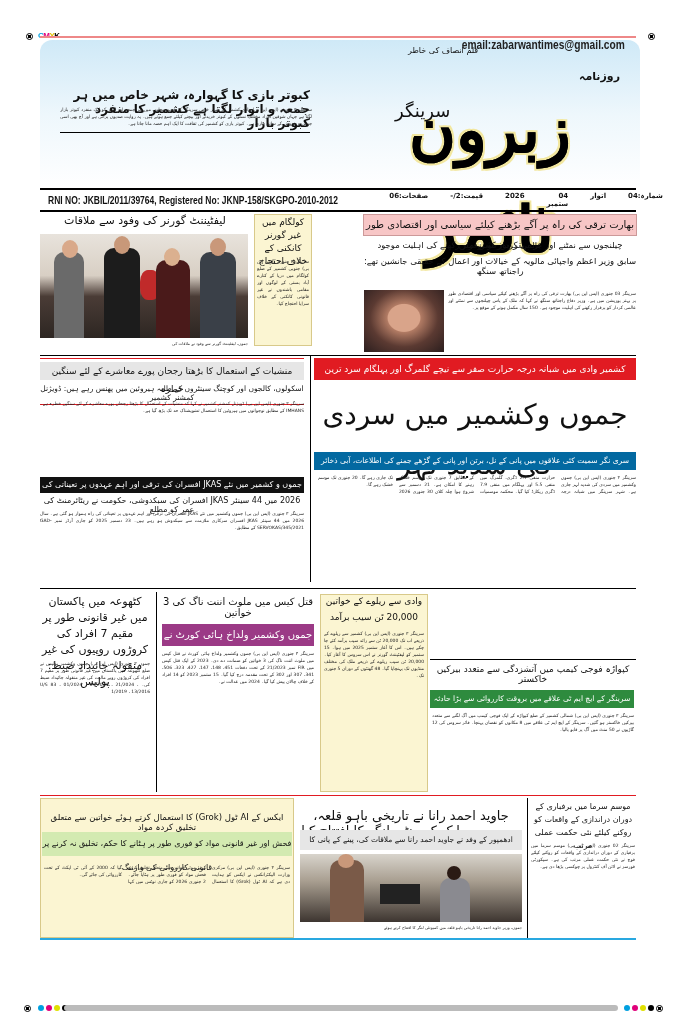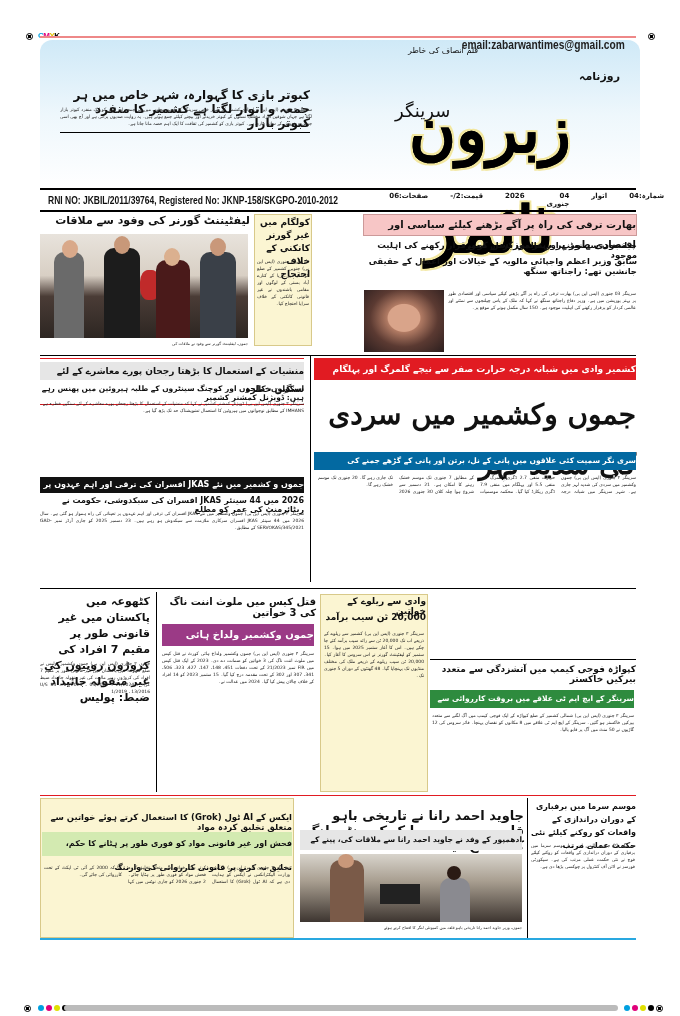--- a/index.html
+++ b/index.html
@@ -13,21 +13,21 @@
 .email{right:55px;top:38px;font-family:"Liberation Sans",sans-serif;font-size:12px;font-weight:bold;color:#222;transform:scaleX(.85);transform-origin:right}
 .tagline{left:408px;top:46px;font-size:8px;direction:rtl}
 .roznama{right:60px;top:70px;font-size:11px;direction:rtl;font-weight:bold}
 .logo{left:335px;top:80px;width:310px;height:100px;font-family:"DejaVu Serif",serif;font-size:64px;font-weight:bold;color:#000;direction:rtl;text-align:center;line-height:100px;text-shadow:0 0 0 #000,2px 2px 0 #f2e7a0,-2px -2px 0 #f2e7a0,2px -2px 0 #f2e7a0,-2px 2px 0 #f2e7a0;letter-spacing:2px}
 .logo-small{left:395px;top:100px;font-size:18px;direction:rtl}
 .lead-top-head{left:60px;top:88px;width:250px;font-size:12px;font-weight:bold;direction:rtl;text-align:right;border-bottom:1px solid #000;padding-bottom:2px}
 .text-block{font-size:4.5px;line-height:7px;direction:rtl;text-align:justify;color:#222;overflow:hidden}
 .infobar{left:40px;top:188px;width:596px;height:24px;border-top:2px solid #000;border-bottom:2px solid #000;display:flex;align-items:center;justify-content:space-between;padding:0 8px}
 .rni{font-family:"Liberation Sans",sans-serif;font-size:10px;font-weight:bold;transform:scaleX(.85);transform-origin:left;white-space:nowrap}
 .info-right{display:flex;gap:22px;font-size:7px;font-weight:bold;direction:rtl}
-.hd{direction:rtl;font-weight:bold}
+.hd{direction:rtl;text-align:center;font-weight:normal}
 .pinkbox{background:#f7c6c6;border:1px solid #c99}
 .redbar{background:#e11b22;color:#fff}
 .bluebar{background:#0369a1;color:#fff}
 .greenbar{background:#2e8b3e;color:#fff}
 .purplebar{background:#9b3a86;color:#fff}
 .blackbar{background:#111;color:#fff}
 .yellowbox{background:#fbf5d2;border:1px solid #d8c98a}
 .greenlight{background:#d3eab1}
 .photo{background:linear-gradient(135deg,#cfc6bb,#8a7c70 50%,#3a2f2a)}
 .rule{background:#000}
@@ -53,21 +53,21 @@
 
 <div class="abs lead-top-head">کبوتر بازی کا گہوارہ، شہر خاص میں ہر جمعہ و اتوار لگتا ہے کشمیر کا منفرد کبوتر بازار</div>
 <div class="abs text-block" style="left:60px;top:106px;width:252px;height:76px">سرینگر ۳ جنوری (ایس این بی) وادی کشمیر کے شہر خاص سرینگر کے قدیم محلوں میں ہر جمعہ اور اتوار کو ایک منفرد کبوتر بازار لگتا ہے جہاں شوقین افراد مختلف نسلوں کے کبوتر خریدنے اور بیچنے کیلئے جمع ہوتے ہیں۔ یہ روایت صدیوں پرانی ہے اور آج بھی اسی جوش و خروش کے ساتھ جاری ہے۔ کبوتر بازی کو کشمیر کی ثقافت کا ایک اہم حصہ مانا جاتا ہے۔</div>
 
 <div class="abs infobar">
   <span class="rni">RNI NO: JKBIL/2011/39764, Registered No: JKNP-158/SKGPO-2010-2012</span>
   <div class="info-right">
 
     <span><span>شمارہ</span>:<span>04</span></span>
     <span>اتوار</span>
-    <span><span>04</span> <span>جنوری</span></span>
+    <span><span>04</span> <span>ستمبر</span></span>
     <span>2026</span>
     <span><span>قیمت</span>:<span>2/-</span></span>
     <span><span>صفحات</span>:<span>06</span></span>
   </div>
 </div>
 
 <div class="abs hd" style="left:40px;top:214px;width:210px;font-size:11px">لیفٹیننٹ گورنر کی وفود سے ملاقات</div>
 <div class="abs photo" style="left:40px;top:234px;width:208px;height:104px;background:linear-gradient(180deg,#e8e3dc 0%,#d8cfc4 40%,#4a3c36 60%,#2d2622 100%)">
   <div style="position:absolute;left:14px;top:18px;width:30px;height:86px;background:#6a6a6a;border-radius:10px 10px 0 0"></div>
   <div style="position:absolute;left:22px;top:6px;width:16px;height:18px;background:#d9a98a;border-radius:50%"></div>

